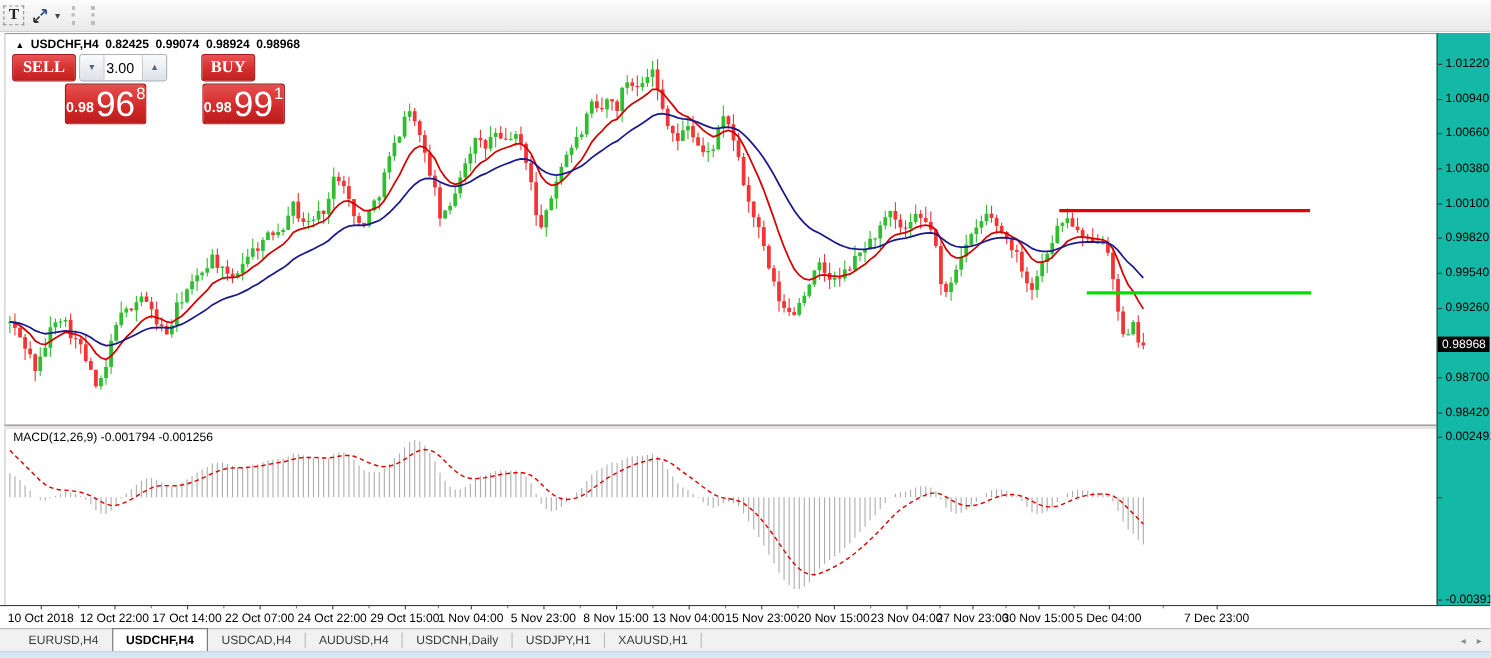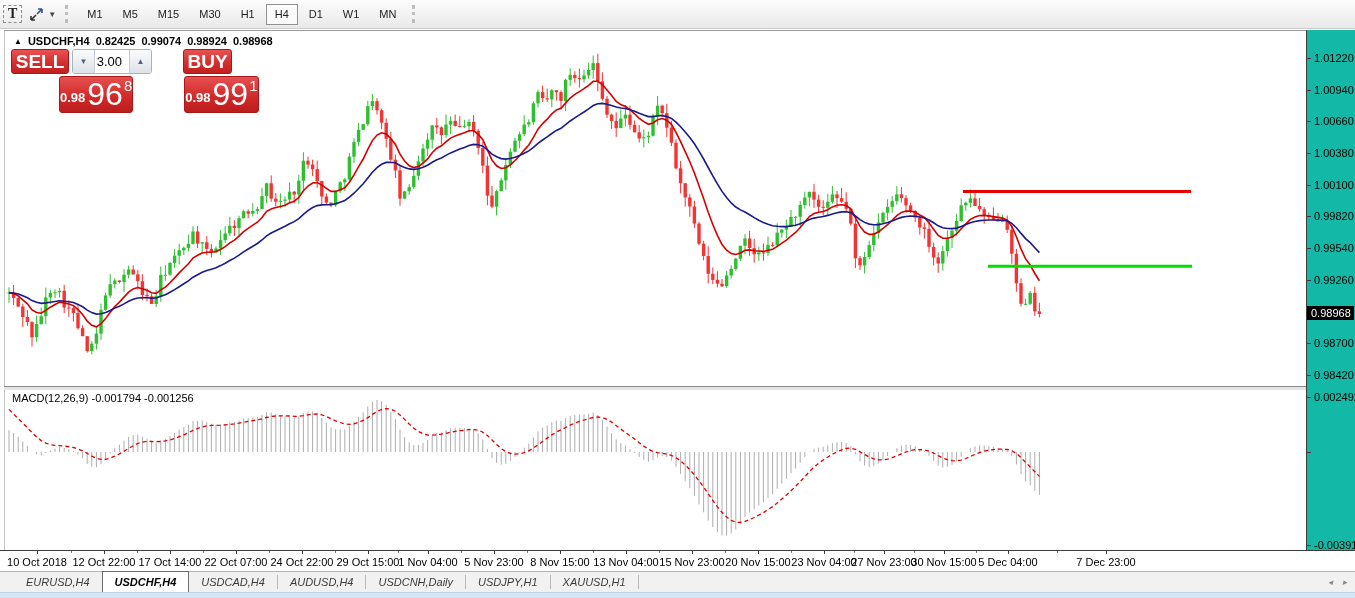--- a/index.html
+++ b/index.html
@@ -27,23 +27,23 @@
   .macd-pane{position:absolute;left:4px;top:390px;width:1302px;height:160px;background:#fff;
              border-left:1px solid #c5c5c5;}
   .macd-pane svg,.main-pane svg{position:absolute;left:0;top:0;}
   .macd-label{position:absolute;left:7px;top:2px;font-size:11px;color:#000;}
   
   .ohlc-header{position:absolute;left:9px;top:4px;font-size:11px;font-weight:bold;color:#000;
                display:flex;align-items:center;gap:6px;}
   .collapse-icon{font-size:8px;color:#000;}
   .trade-panel{position:absolute;left:6px;top:18px;width:221px;}
   .tp-row1{display:flex;gap:3px;height:25px;}
-  .btn-red{background:linear-gradient(#ea5252,#d42f2f 55%,#c22020);color:#fff;font-size:19px;
+  .btn-red{background:linear-gradient(#ea5252,#d42f2f 55%,#c22020);color:#fff;font-size:15px;
            font-weight:bold;border:1px solid #a81818;border-radius:3px;display:flex;
-           align-items:center;justify-content:center;}
+           align-items:center;justify-content:center;font-family:Liberation Serif, serif;}
   .sell-btn{width:56px;}
   .buy-btn{width:47px;margin-left:28px;}
   .stepper{flex:1;display:flex;border:1px solid #a9b3bf;border-radius:3px;background:#fff;overflow:hidden;}
   .step-btn{width:21px;display:flex;align-items:center;justify-content:center;font-size:8px;
             color:#51627f;background:linear-gradient(#fbfbfb,#dde2e8);}
   .step-down{border-right:1px solid #c6ccd4;}
   .step-up{border-left:1px solid #c6ccd4;}
   .vol{flex:1;font-size:13px;color:#000;text-align:right;padding-right:7px;line-height:23px;}
   .tp-row2{display:flex;gap:3px;margin-top:2px;height:37px;}
   .quote{background:linear-gradient(#e65050,#d02828 60%,#bb1d1d);border:1px solid #a81818;
@@ -62,21 +62,21 @@
   .pa-current{position:absolute;left:0;background:#000;color:#fff;padding:1px 3px 1px 4px;
               height:12px;line-height:12px;white-space:nowrap;}
   
   .time-axis{position:absolute;left:0;top:550px;width:1355px;height:21px;background:#fff;
              border-top:1px solid #3c3c3c;font-size:11px;color:#000;}
   .ta-label{position:absolute;top:5px;transform:translateX(-50%);white-space:nowrap;}
   .ta-tick{position:absolute;top:0;width:1px;height:3px;background:#3c3c3c;}
   .ta-tick.minor{height:2px;background:#777;}
   
   .tab-bar{position:absolute;left:0;top:571px;width:1355px;height:20px;background:#f1f1f1;
-           border-top:1px solid #b3b3b3;display:flex;align-items:stretch;font-size:11px;color:#3a3a3a;font-style:italic;}
+           border-top:1px solid #b3b3b3;display:flex;align-items:stretch;font-size:11px;color:#3a3a3a;}
   .tab{display:flex;align-items:center;padding:0 12px;position:relative;}
   .tab.active{background:#fff;border-left:1px solid #6e6e6e;border-right:1px solid #6e6e6e;
               border-top:1px solid #6e6e6e;margin-top:-1px;font-weight:bold;color:#000;}
   .tab-divider{width:1px;background:#b9b9b9;margin:3px 0;}
   .tab-lead{width:14px;}
   .tab-scroll{position:absolute;right:8px;top:0;height:100%;display:flex;align-items:center;
               gap:10px;color:#8a8a8a;font-size:9px;}
   .bottom-strip{position:absolute;left:0;top:592px;width:1355px;height:6px;background:#d7e6f4;
                 border-top:1px solid #bdd3e7;}
 </style>
@@ -90,31 +90,20 @@
       <span class="t-icon">T</span>
     </div>
     <div class="tool-btn">
       <svg width="17" height="15" viewBox="0 0 17 15">
         <path d="M3 13 L8 8 M3 13 L3 9 M3 13 L7 13" stroke="#333" stroke-width="1.6" fill="none"></path>
         <path d="M14 2 L9 7 M14 2 L14 6 M14 2 L10 2" stroke="#33518c" stroke-width="1.6" fill="none"></path>
       </svg>
       <span class="caret">▼</span>
     </div>
     <div class="grip"></div>
-    <div class="tf-group" id="tf-group">
-        <div class="tf-btn">M1</div>
-        <div class="tf-btn">M5</div>
-        <div class="tf-btn">M15</div>
-        <div class="tf-btn">M30</div>
-        <div class="tf-btn">H1</div>
-        <div class="tf-btn active">H4</div>
-        <div class="tf-btn">D1</div>
-        <div class="tf-btn">W1</div>
-        <div class="tf-btn">MN</div>
-      </div>
     <div class="grip"></div>
   </div>
 
   <div class="main-pane">
     <svg id="main-svg" width="1302" height="356" viewBox="0 0 1302 356">
         <line x1="4" y1="256.3" x2="4" y2="271.7" stroke="#2fbe2f" stroke-width="1"></line>
         <rect x="2.3" y="261.6" width="3.4" height="1.0" fill="#2fbe2f"></rect>
         <line x1="8.6" y1="253.9" x2="8.6" y2="274.1" stroke="#f23434" stroke-width="1"></line>
         <rect x="6.9" y="261.6" width="3.4" height="5.5" fill="#f23434"></rect>
         <line x1="13.2" y1="265.5" x2="13.2" y2="276.0" stroke="#f23434" stroke-width="1"></line>

